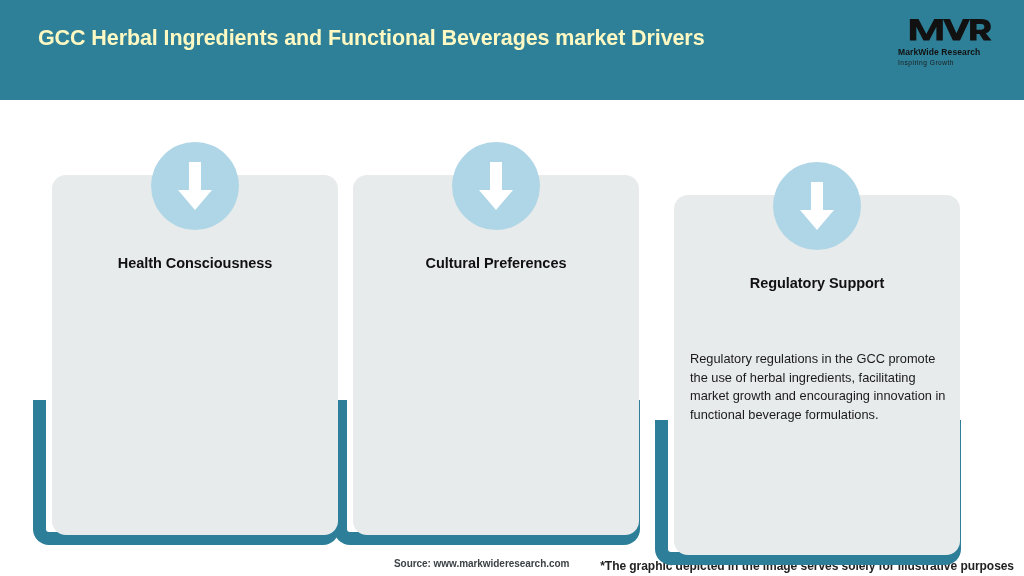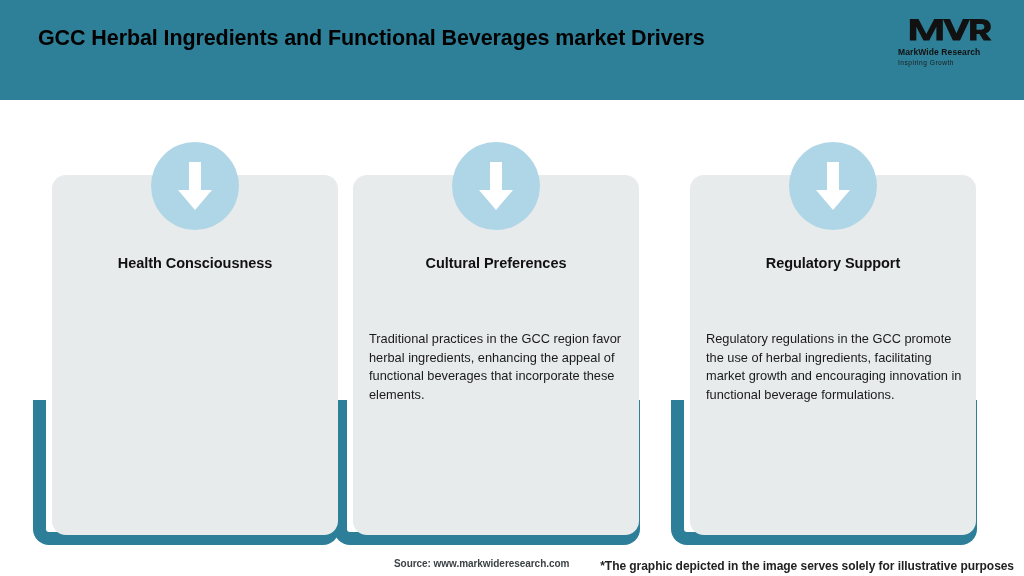--- a/index.html
+++ b/index.html
@@ -23,21 +23,21 @@
     height: 100px;
     background: #2E8098;
     box-sizing: border-box;
   }
   .header-title {
     position: absolute;
     left: 38px;
     top: 26px;
     font-size: 21.5px;
     font-weight: bold;
-    color: #000000;
+    color: #fef9c3;
     letter-spacing: -0.1px;
     white-space: nowrap;
   }
 
   
   .logo {
     position: absolute;
     right: 22px;
     top: 12px;
     width: 104px;
@@ -76,21 +76,21 @@
   }
 
   .card-group {
     position: absolute;
     top: 0;
     width: 286px;
     height: 450px;
   }
   .card-group.g0 { left: 52px; }
   .card-group.g1 { left: 353px; }
-  .card-group.g2 { left: 690px; }
+  .card-group.g2 { left: 674px; margin-top: 20px; }
 
   
   .bracket {
     position: absolute;
     left: -19px;
     top: 300px;
     width: 306px;
     height: 145px;
     border-left: 13px solid #2D7F99;
     border-right: 13px solid #2D7F99;
@@ -204,21 +204,20 @@
       <svg width="40" height="52" viewBox="0 0 40 52">
         <path d="M14 2 L26 2 L26 30 L37 30 L20 50 L3 30 L14 30 Z" fill="#FFFFFF"></path>
       </svg>
     </div>
   </div>
 
   <div class="card-group g1">
     <div class="bracket"></div>
     <div class="card">
       <div class="card-title">Cultural Preferences</div>
-      <div class="card-body">Traditional practices in the GCC region favor herbal ingredients, enhancing the appeal of functional beverages that incorporate these elements.</div>
     </div>
     <div class="icon-circle">
       <svg width="40" height="52" viewBox="0 0 40 52">
         <path d="M14 2 L26 2 L26 30 L37 30 L20 50 L3 30 L14 30 Z" fill="#FFFFFF"></path>
       </svg>
     </div>
   </div>
 
   <div class="card-group g2">
     <div class="bracket"></div>

